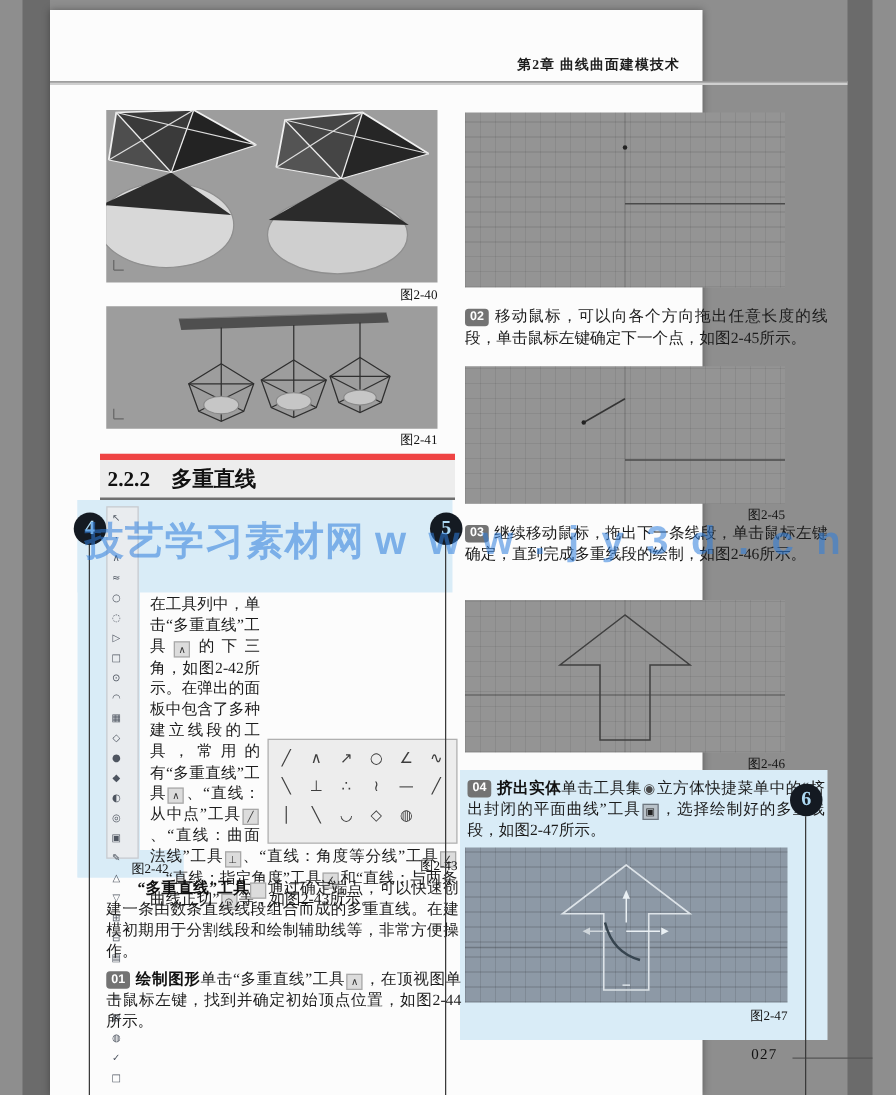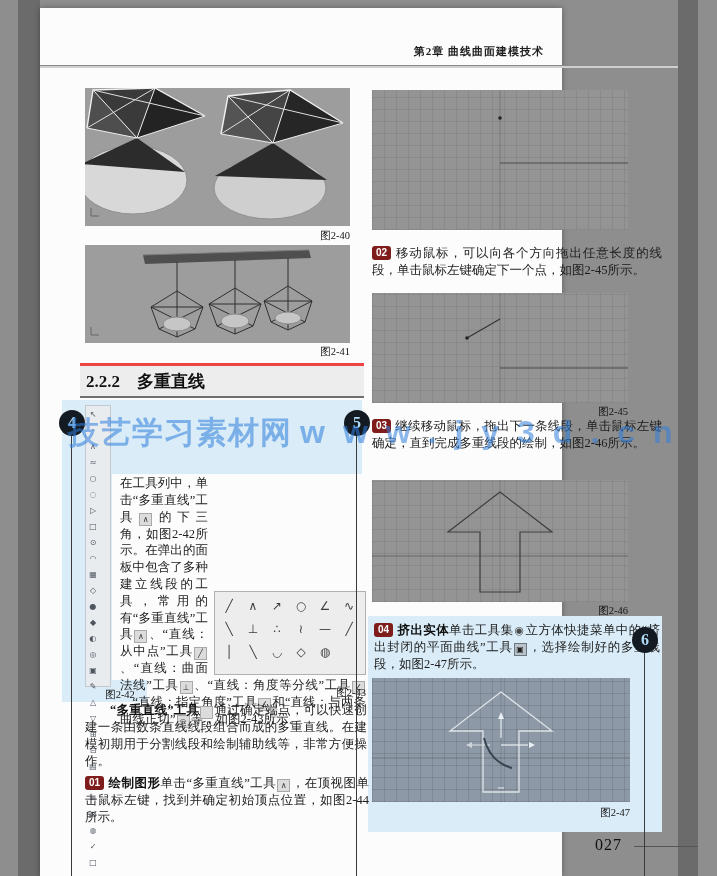--- a/index.html
+++ b/index.html
@@ -22,37 +22,37 @@
   .figlbl{font-size:10.5px;color:#151515;}
   .tar{text-align:right;}
   
   .hl{background:#d9ecf7;}
   .hl-top{left:22px;top:392px;width:300px;height:74px;}
   .hl-band{left:22px;top:392px;width:50px;height:302px;}
   .hl-lbl42{left:22px;top:672px;width:85px;height:22px;}
   .hl04{left:328px;top:608px;width:294px;height:216px;}
   
   .secbar{left:40px;top:355px;width:278px;height:26px;background:#ededed;
-    border-top:3px solid #ef4444;border-bottom:2px solid #6f6f6f;padding:4px 0 0 6px;}
+    border-top:5px solid #ef4444;border-bottom:2px solid #6f6f6f;padding:4px 0 0 6px;}
   .secbar span{font-size:17px;font-weight:bold;color:#111;}
   
   .txt{font-size:12.5px;line-height:17px;color:#1c1c1c;text-align:justify;}
   .deflines{left:74px;top:396px;width:252px;font-size:12.2px;letter-spacing:-0.2px;line-height:17px;}
   .def-line{text-indent:1.5em;}
   .def-line.noindent{text-indent:0;}
   .lead{font-weight:bold;color:#111;}
   .blue{color:#4a7ca3;}
   .para2{left:80px;top:467px;width:246px;line-height:16.8px;}
   .para3{left:45px;top:694px;width:282px;text-indent:2em;}
   .step{line-height:17px;}
   .step01{left:45px;top:767px;width:284px;}
   .step02{left:332px;top:237px;width:290px;}
   .step03{left:332px;top:410px;width:290px;}
   .step04{left:334px;top:614px;width:286px;}
-  .badge{display:inline-block;background:#7f1d1d;color:#fff;
+  .badge{display:inline-block;background:#737373;color:#fff;
     font-family:"Liberation Sans","DejaVu Sans",sans-serif;font-weight:bold;
     font-size:10px;line-height:1;padding:2px 4px;border-radius:3px;margin-right:4px;vertical-align:1px;}
   
   .ic{display:inline-block;width:11px;height:11px;background:#dcdcdc;border:1px solid #a8a8a8;
     font-size:8px;line-height:11px;text-align:center;color:#333;vertical-align:-1px;margin:0 1px;
     font-family:"DejaVu Sans",sans-serif;}
   .ic-plain{background:none;border:none;width:auto;font-size:11px;color:#4a4a4a;vertical-align:0;}
   .ic-dark{background:#b9c2c9;border-color:#6d7780;color:#222;}
   
   .toolbar42{left:45px;top:397px;width:26px;height:282px;background:#e9ecef;border:1px solid #c3c9cf;
@@ -84,21 +84,21 @@
   .lbl41{left:45px;top:337px;width:265px;}
   .fig44{left:332px;top:82px;width:256px;height:140px;}
   .lbl44{left:332px;top:224px;width:256px;}
   .fig45{left:332px;top:285px;width:256px;height:110px;}
   .lbl45{left:332px;top:397px;width:256px;}
   .fig46{left:332px;top:472px;width:256px;height:122px;}
   .lbl46{left:332px;top:596px;width:256px;}
   .fig47{left:332px;top:670px;width:258px;height:124px;}
   .lbl47{left:332px;top:798px;width:258px;}
   
-  .pagenum{left:500px;top:828px;width:82px;text-align:right;font-size:16px;letter-spacing:1px;color:#111;}
+  .pagenum{left:500px;top:828px;width:82px;text-align:right;font-size:12px;letter-spacing:1px;color:#111;}
   .pagerule{left:594px;top:838px;width:64px;height:1px;background:#555;}
   
   .anno{width:26px;height:26px;border-radius:50%;background:#141a22;color:#aedaf4;
     font-size:16px;font-weight:bold;text-align:center;line-height:26px;z-index:40;
     font-family:"Liberation Serif",serif;}
   .aline{width:1px;background:#3a3a3a;z-index:8;}
   .c4{left:19px;top:402px;} .l4{left:31px;top:428px;height:440px;}
   .c5{left:304px;top:402px;} .l5{left:316px;top:428px;height:440px;}
   .c6{left:592px;top:619px;} .l6{left:604px;top:645px;height:223px;}
   

